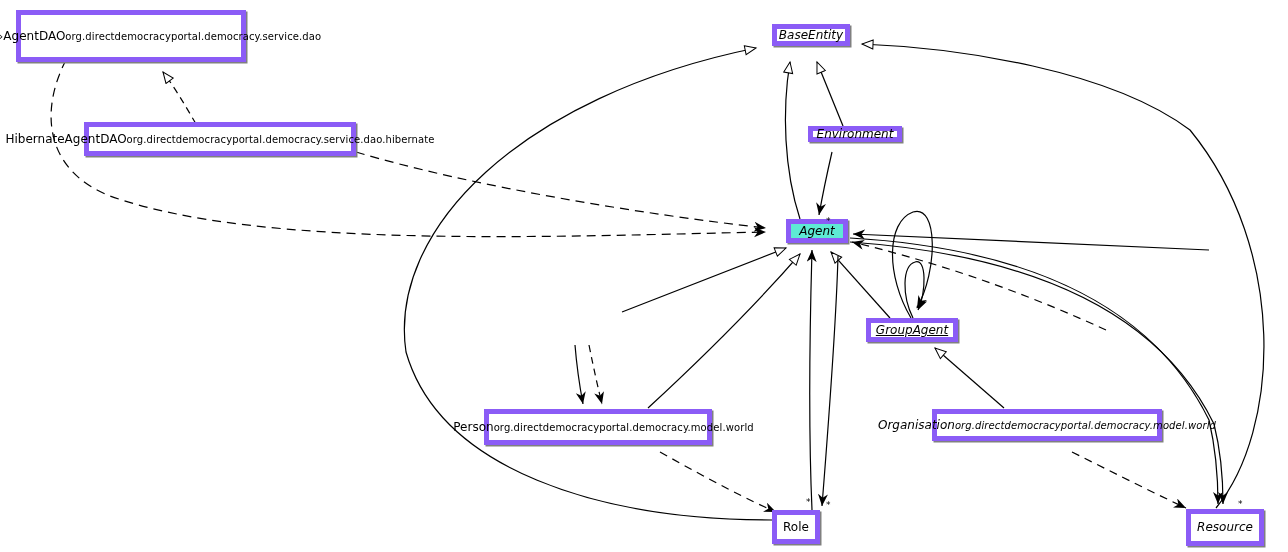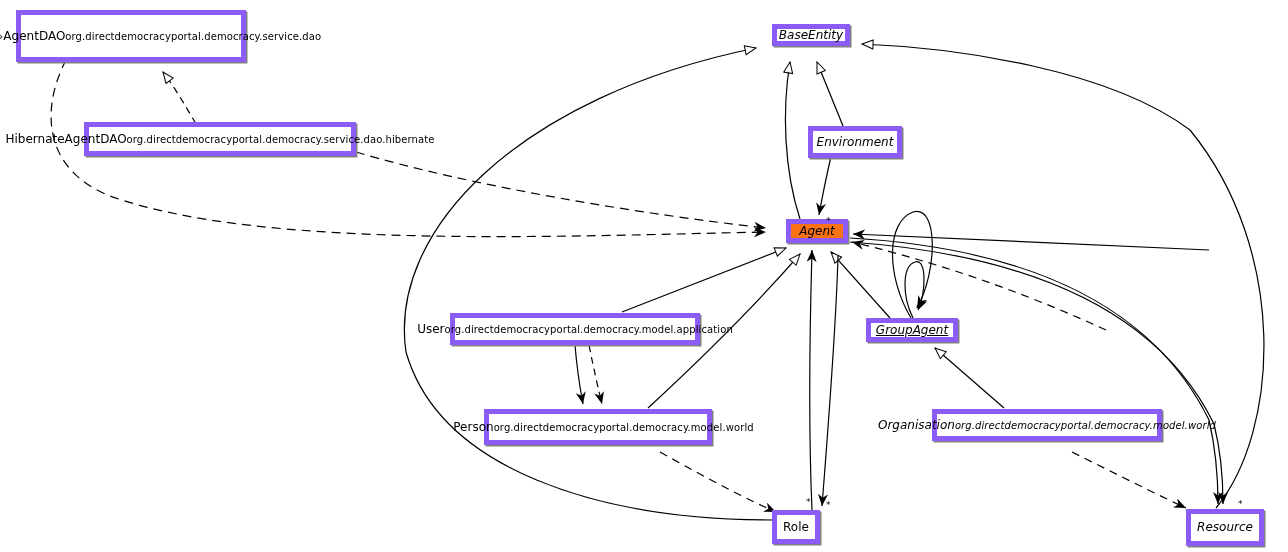--- a/index.html
+++ b/index.html
@@ -35,21 +35,21 @@
     border: 5px solid #8b5cf6;
     box-shadow: 1.5px 1.5px 0 0 #808080;
     display: flex;
     flex-direction: row;
     align-items: center;
     justify-content: center;
     text-align: center;
     z-index: 5;
   }
   .uml-node.highlight {
-    background: #f97316;
+    background: #5eead4;
   }
   .node-stereotype {
     font-size: 11px;
     color: #000000;
     line-height: 13px;
     white-space: nowrap;
   }
   .node-name {
     font-size: 12px;
     color: #000000;
@@ -148,32 +148,28 @@
 
   <div class="uml-node" style="left:84px; top:122px; width:272px; height:34px;">
     <div class="node-name">HibernateAgentDAO</div>
     <div class="node-package">org.directdemocracyportal.democracy.service.dao.hibernate</div>
   </div>
 
   <div class="uml-node" style="left:772px; top:24px; width:78px; height:22px;">
     <div class="node-name abstract">BaseEntity</div>
   </div>
 
-  <div class="uml-node" style="left:808px; top:126px; width:94px; height:32px;">
+  <div class="uml-node" style="left:808px; top:126px; width:94px; height:16px;">
     <div class="node-name abstract">Environment</div>
   </div>
 
   <div class="uml-node highlight" style="left:786px; top:219px; width:62px; height:24px;">
     <div class="node-name abstract">Agent</div>
   </div>
 
-  <div class="uml-node" style="left:450px; top:313px; width:250px; height:32px;">
-    <div class="node-name">User</div>
-    <div class="node-package">org.directdemocracyportal.democracy.model.application</div>
-  </div>
 
   <div class="uml-node" style="left:484px; top:409px; width:228px; height:36px;padding-left:11px;">
     <div class="node-name">Person</div>
     <div class="node-package">org.directdemocracyportal.democracy.model.world</div>
   </div>
 
   <div class="uml-node" style="left:866px; top:318px; width:92px; height:24px;text-decoration:underline;">
     <div class="node-name abstract">GroupAgent</div>
   </div>
 

